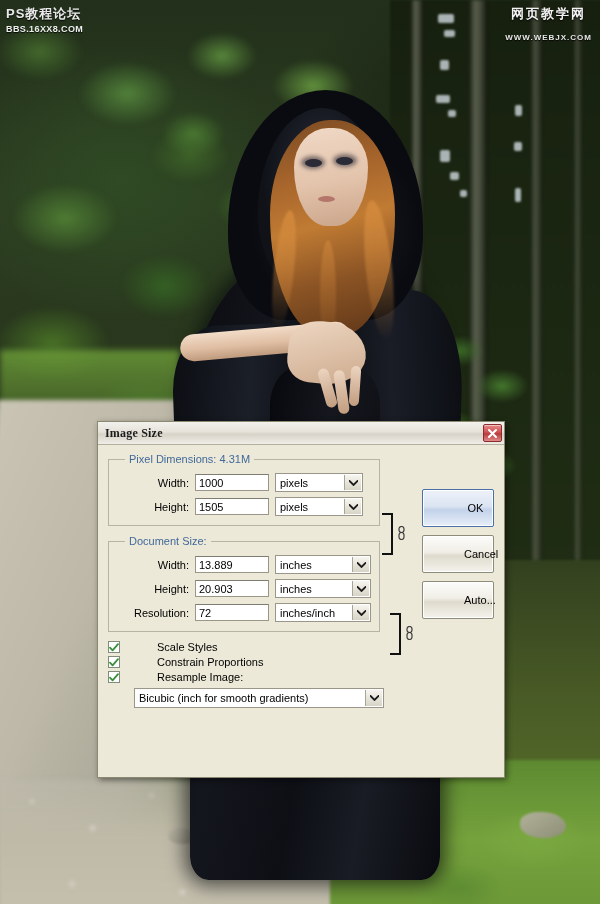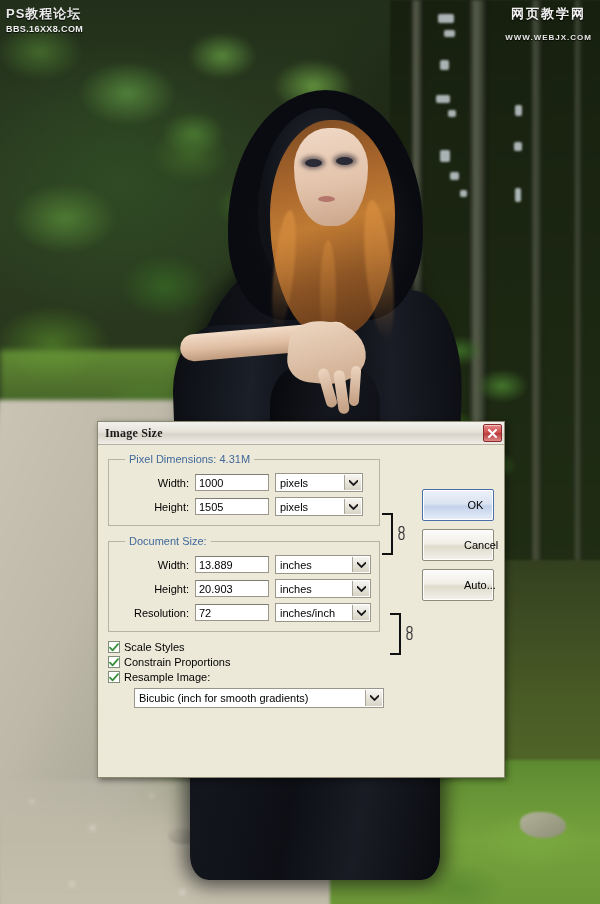--- a/index.html
+++ b/index.html
@@ -240,21 +240,21 @@
   .combo .arrow svg{display:block;}
 
   .link-wrap{position:absolute;display:flex;align-items:center;}
   .bracket{
     width:9px;height:38px;border:2px solid #111;border-left:none;
   }
   .chain{margin-left:4px;}
 
   .btns{position:absolute;right:10px;top:44px;width:72px;}
   .btn{
-    display:block;width:72px;height:32px;margin-bottom:8px;
+    display:block;width:72px;height:38px;margin-bottom:8px;
     font-family:"Liberation Sans",sans-serif;font-size:11px;color:#000;
     background:linear-gradient(180deg,#fcfcfb 0%, #f0eee6 45%, #dedbcd 55%, #f4f2ec 100%);
     border:1px solid #8d8b7a;border-radius:2px;cursor:pointer;
     box-shadow:inset 0 0 0 1px #fff;
     padding-left:41px;
   }
   .btn.default{
     border:1px solid #4b6fa8;
     background:linear-gradient(180deg,#eef2f9 0%, #dbe4f2 45%, #c3d2ea 55%, #e7eef8 100%);
     box-shadow:inset 0 0 0 1px #ffffff;
@@ -263,21 +263,21 @@
 
   .checks{margin-top:2px;}
   .chkrow{display:flex;align-items:center;margin-bottom:3px;}
   .chk{
     width:12px;height:12px;box-sizing:border-box;
     border:1px solid #7f8d7a;background:#fff;
     display:flex;align-items:center;justify-content:center;
     margin-right:4px;cursor:pointer;
   }
   .chk svg{display:block;}
-  .chklbl{font-size:11px;color:#000;}
+  .chklbl{font-size:11px;color:#000;margin-left:33px;}
   .resample-wrap{margin:5px 0 0 26px;}
 </style>
 </head>
 <body>
 
 <div id="photo">
   <div class="layer forest-base"></div>
   <div class="layer forest-right">
     <div class="trunk" style="left:20px;top:0;width:14px;height:560px;"></div>
     <div class="trunk" style="left:78px;top:0;width:20px;height:560px;"></div>

